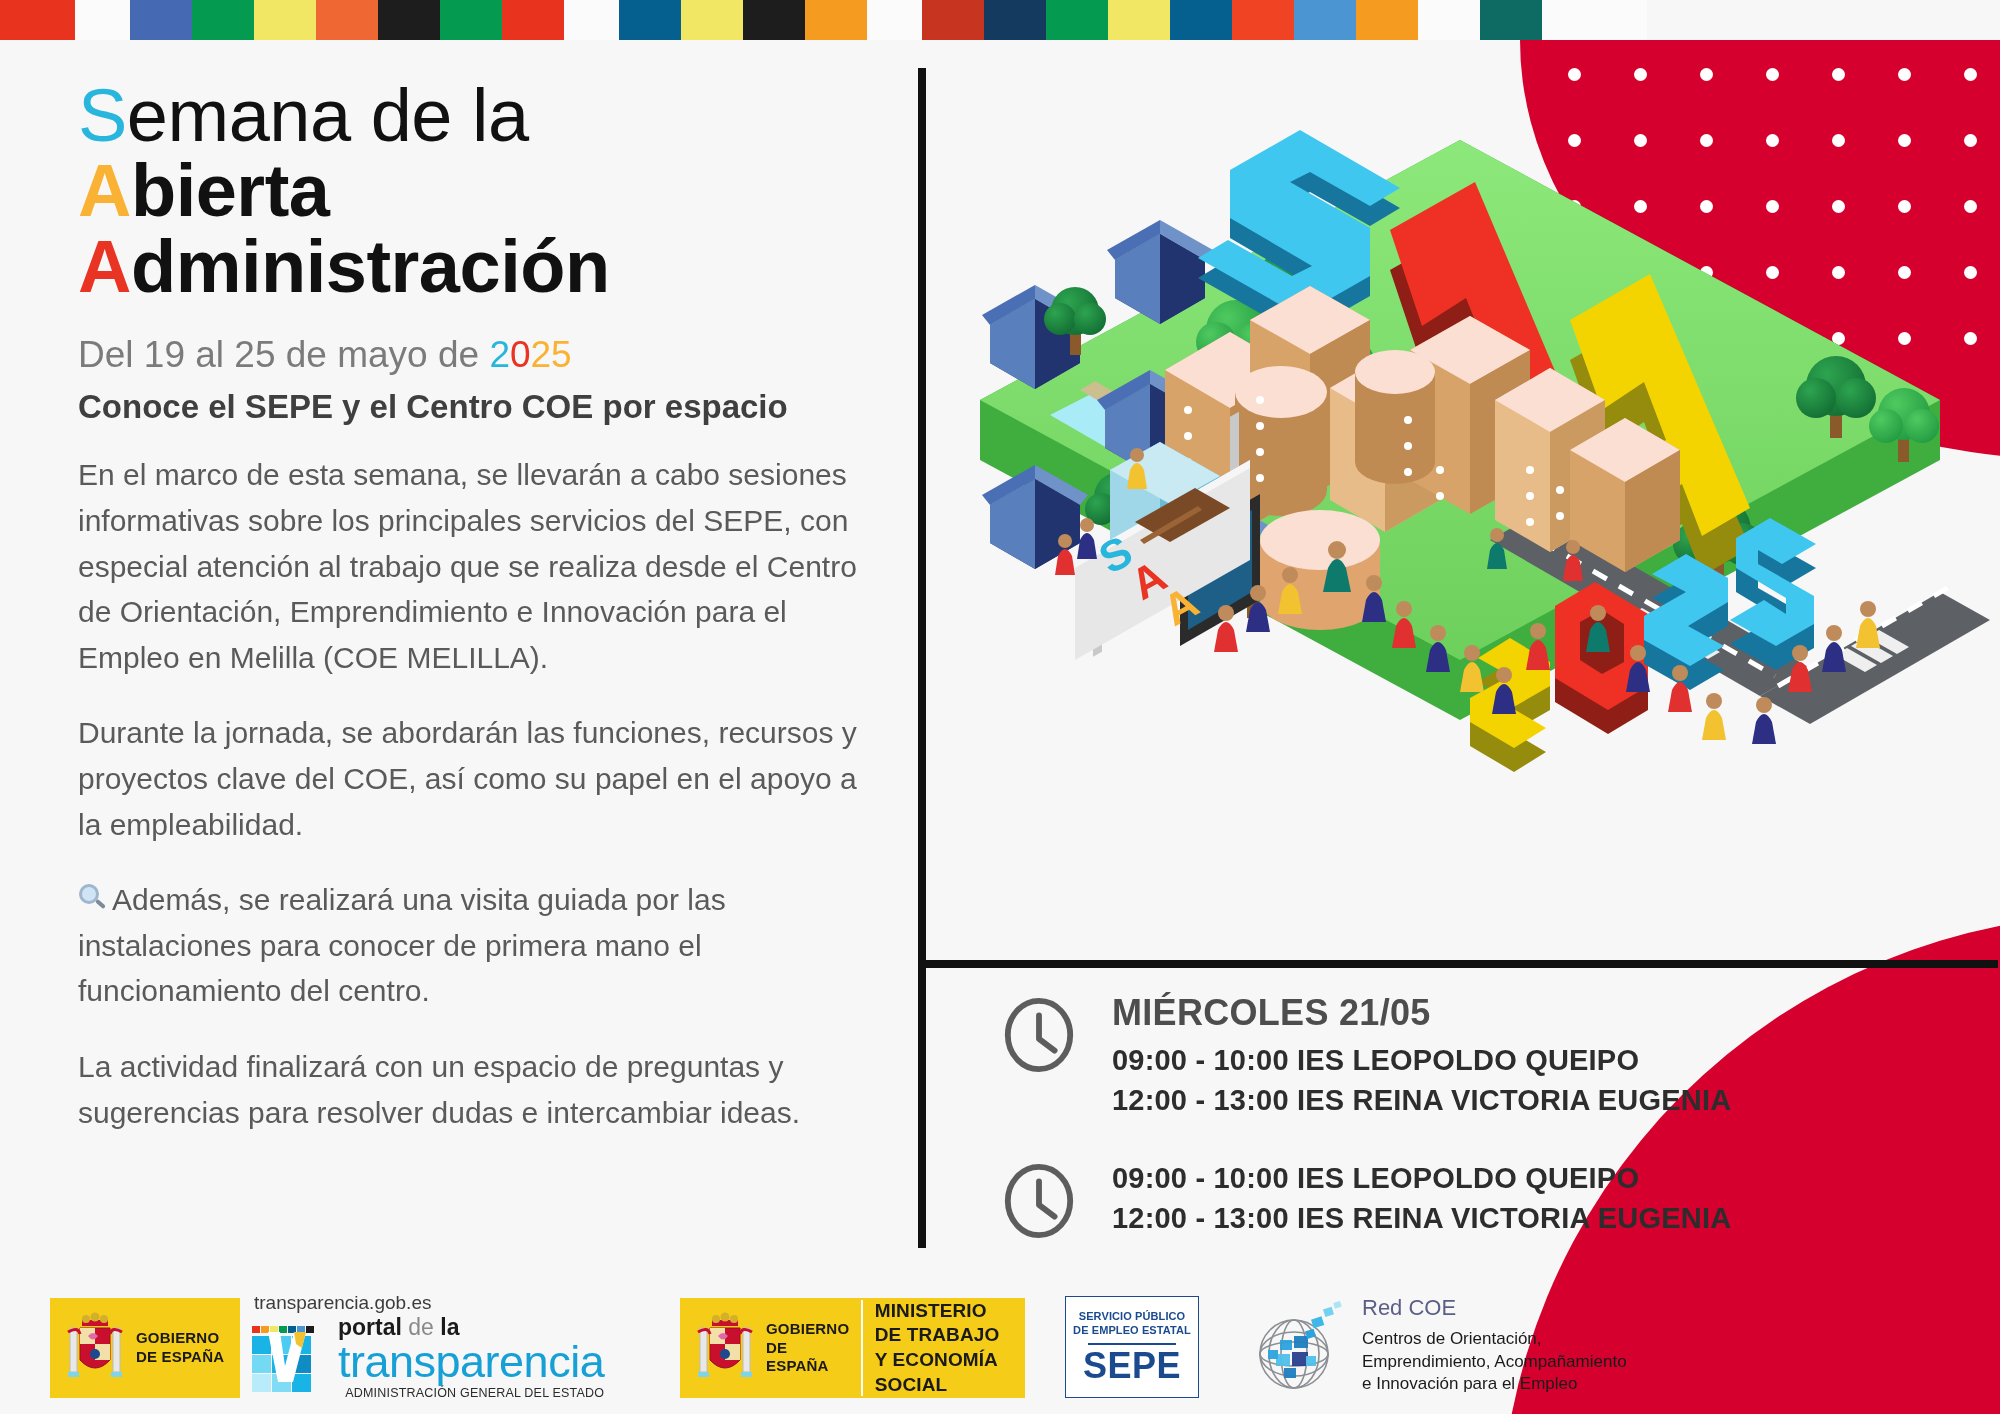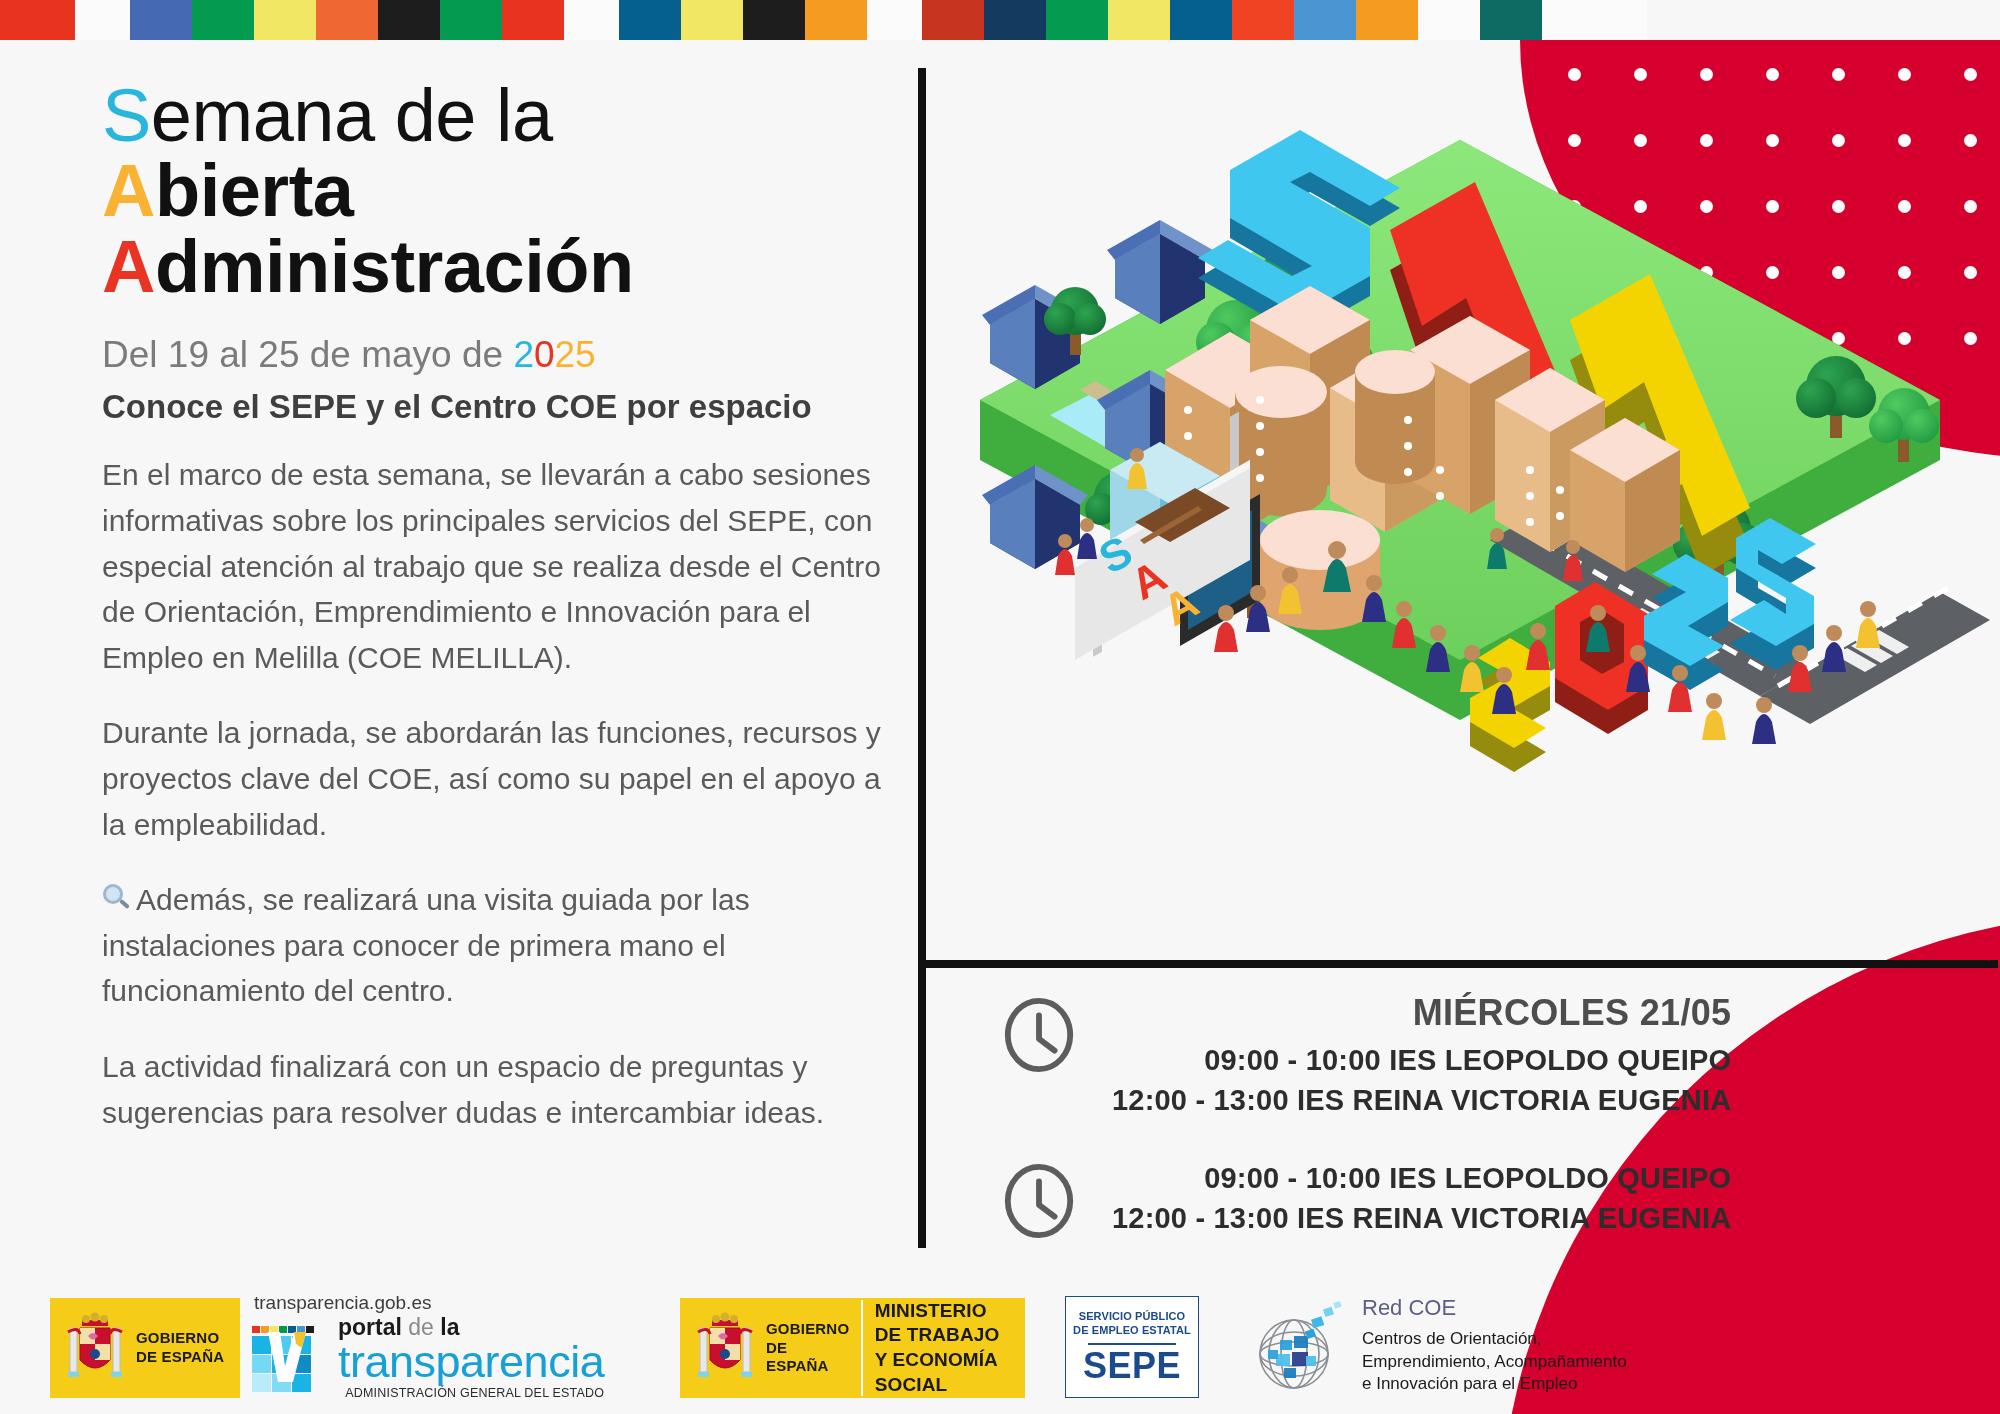--- a/index.html
+++ b/index.html
@@ -26,21 +26,21 @@
   .red-corner-br{
     position:absolute;bottom:-120px;right:-120px;width:620px;height:620px;
     background:#d5002d;border-top-left-radius:620px 620px;z-index:5;
   }
 
   
   .v-divider{position:absolute;left:918px;top:68px;width:8px;height:1180px;background:#111;z-index:12;}
   .h-divider{position:absolute;left:918px;top:960px;width:1080px;height:8px;background:#111;z-index:12;}
 
   
-  .left{position:absolute;left:102px;top:78px;width:800px;z-index:14;}
+  .left{position:absolute;left:78px;top:78px;width:800px;z-index:14;}
   .headline{line-height:1.02;letter-spacing:-0.5px;}
   .hl-row{display:block;color:#111;white-space:nowrap;}
   .hl-1{font-size:74px;font-weight:300;}
   .hl-2,.hl-3{font-size:74px;font-weight:700;}
   .c-cyan{color:#29b6dd;}
   .c-red{color:#ea3423;}
   .c-amber{color:#f9b233;}
 
   .dateline{margin-top:30px;font-size:37px;font-weight:400;color:#7b7b7b;white-space:nowrap;}
   .subline{margin-top:12px;font-size:33px;font-weight:700;color:#3f3f3f;white-space:nowrap;}
@@ -53,21 +53,21 @@
     border:3px solid #9fb6cc;background:#cfe4f5;box-sizing:border-box;}
   .glass .handle{position:absolute;left:17px;top:18px;width:11px;height:4px;background:#7c8a99;
     transform:rotate(42deg);border-radius:2px;}
 
   
   .illo{position:absolute;left:930px;top:70px;width:1060px;height:880px;z-index:10;overflow:hidden;}
   .illo svg{display:block;}
 
   
   .schedule{position:absolute;left:1000px;top:990px;width:980px;z-index:14;}
-  .sched-item{display:flex;align-items:flex-start;margin-bottom:36px;text-align:right;}
+  .sched-item{display:flex;align-items:flex-start;margin-bottom:36px;}
   .clock{flex:0 0 auto;width:78px;height:78px;margin-right:34px;margin-top:6px;}
   .sched-body{padding-top:2px;}
   .sched-day{font-size:36px;font-weight:700;color:#4d4d4d;letter-spacing:0.3px;margin-bottom:6px;white-space:nowrap;}
   .sched-line{font-size:29px;font-weight:700;color:#2d2d2d;letter-spacing:0.2px;line-height:1.38;white-space:nowrap;}
 
   
   .footer{position:absolute;left:0;bottom:0;width:2000px;height:130px;z-index:20;}
   .logo-gob{position:absolute;left:50px;bottom:16px;width:190px;height:100px;background:#f5cc18;
     display:flex;align-items:center;}
   .shield{width:62px;height:76px;margin-left:14px;flex:0 0 auto;}

